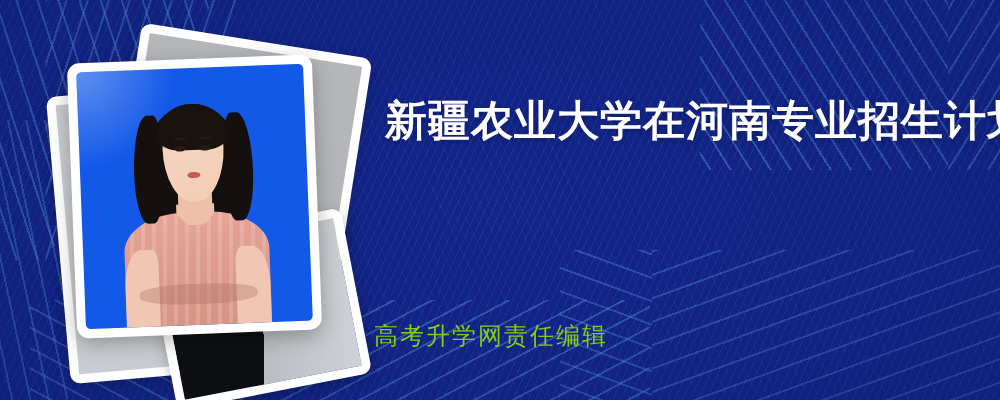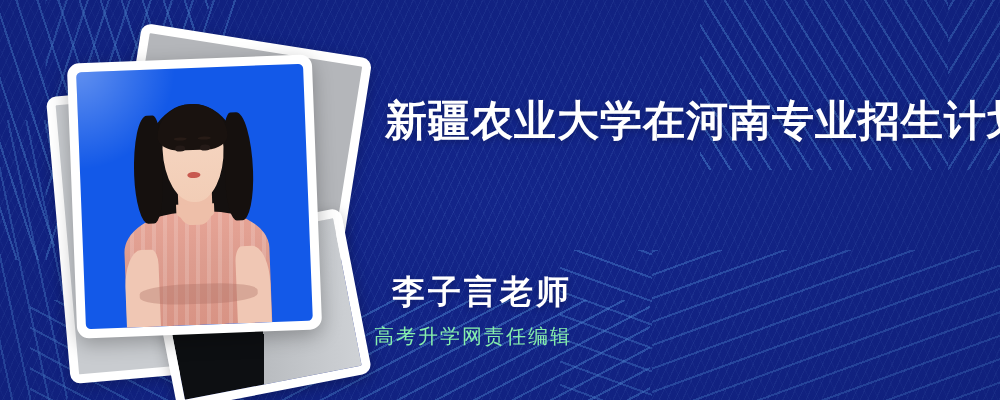--- a/index.html
+++ b/index.html
@@ -269,21 +269,21 @@
     text-shadow:0 2px 6px rgba(0,0,0,.25);
   }
   .author{
     position:absolute;left:392px;top:272px;
     font-size:33px;line-height:40px;font-weight:700;color:#ffffff;
     letter-spacing:3px;white-space:nowrap;
     text-shadow:0 2px 6px rgba(0,0,0,.25);
   }
   .role{
     position:absolute;left:374px;top:320px;
-    font-size:20px;line-height:32px;font-weight:400;color:#86efac;
+    font-size:24px;line-height:32px;font-weight:400;color:#84cc16;
     letter-spacing:2px;white-space:nowrap;
   }
 </style>
 </head>
 <body>
 
 <div id="banner">
 
   <div class="bg-layer diag-fine"></div>
   <div class="bg-layer diag-fine2"></div>
@@ -335,16 +335,15 @@
           <div class="p-brow r"></div>
           <div class="p-eye l"></div>
           <div class="p-eye r"></div>
           <div class="p-lip"></div>
         </div>
       </div>
     </div>
   </div>
 
   <div class="title">新疆农业大学在河南专业招生计划</div>
-  <div class="author">李子言老师</div>
   <div class="role">高考升学网责任编辑</div>
 
 </div>
 
 </body></html>

